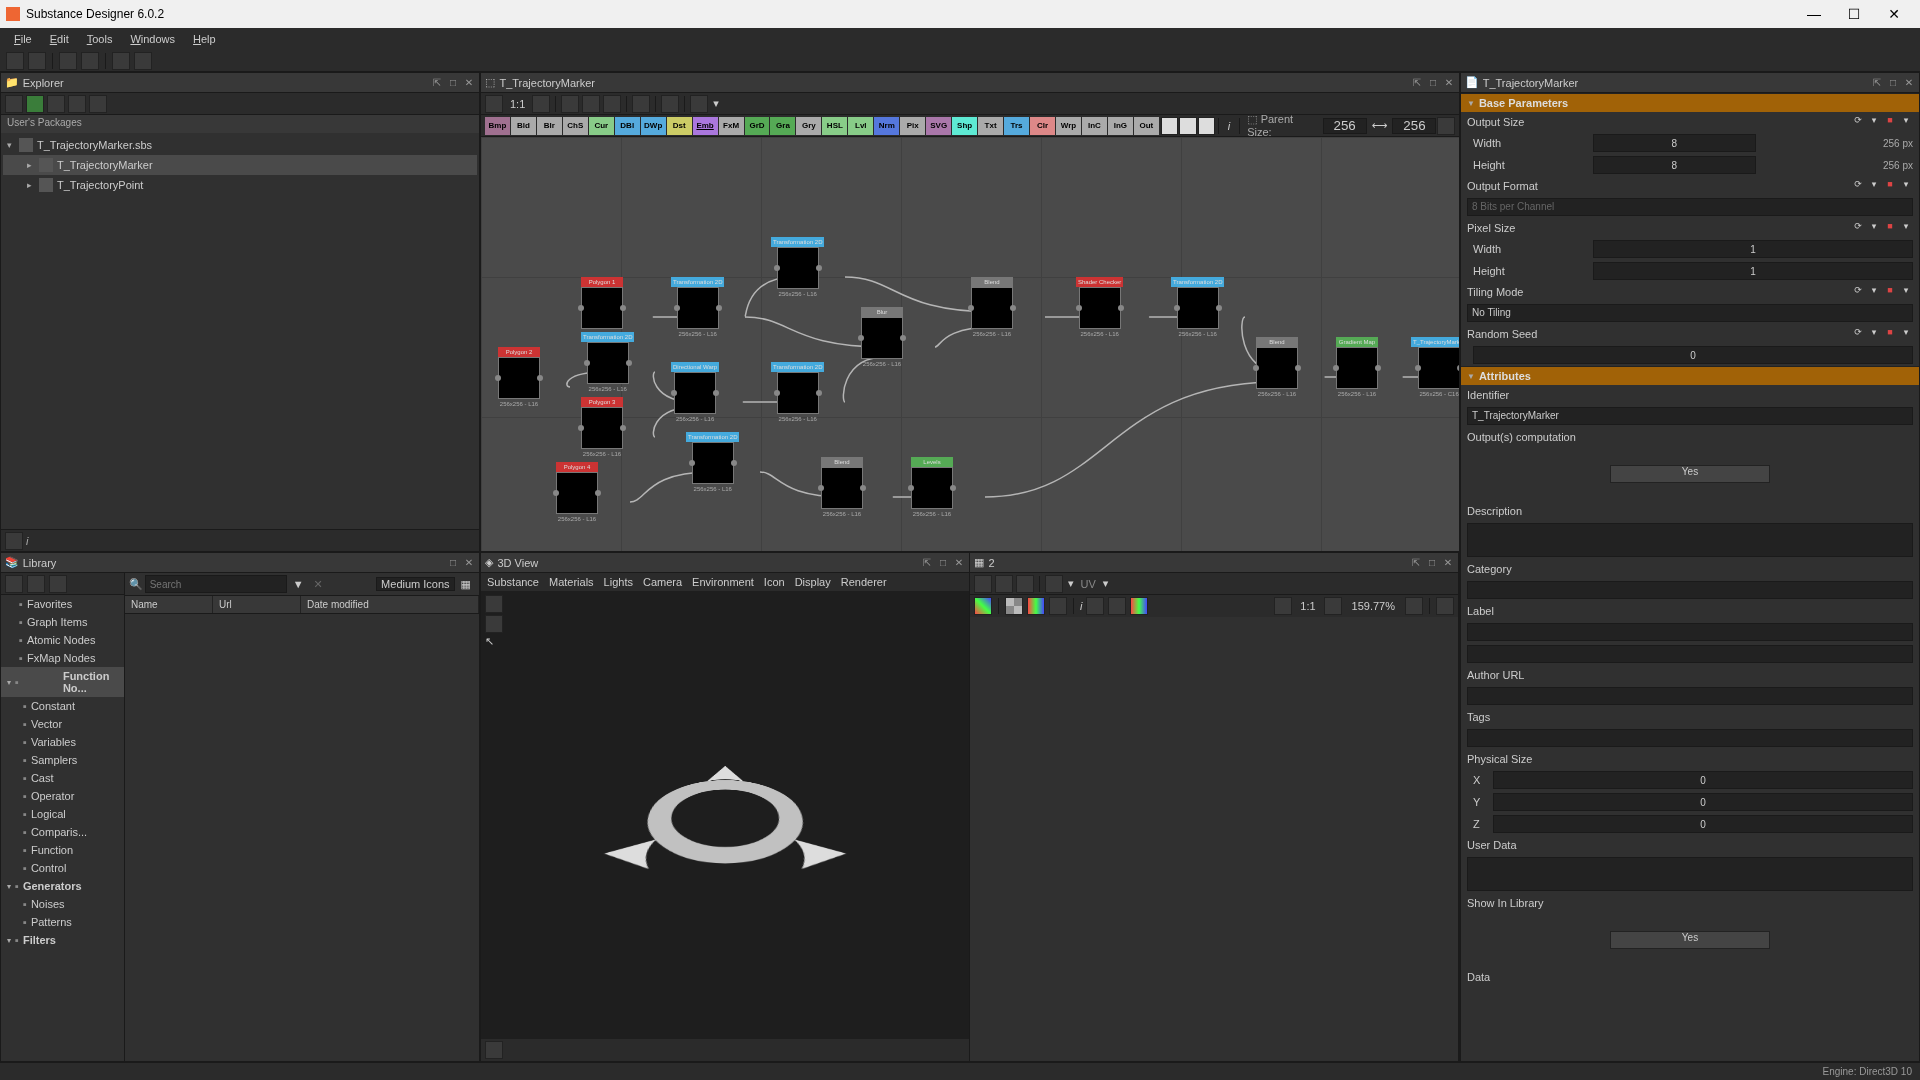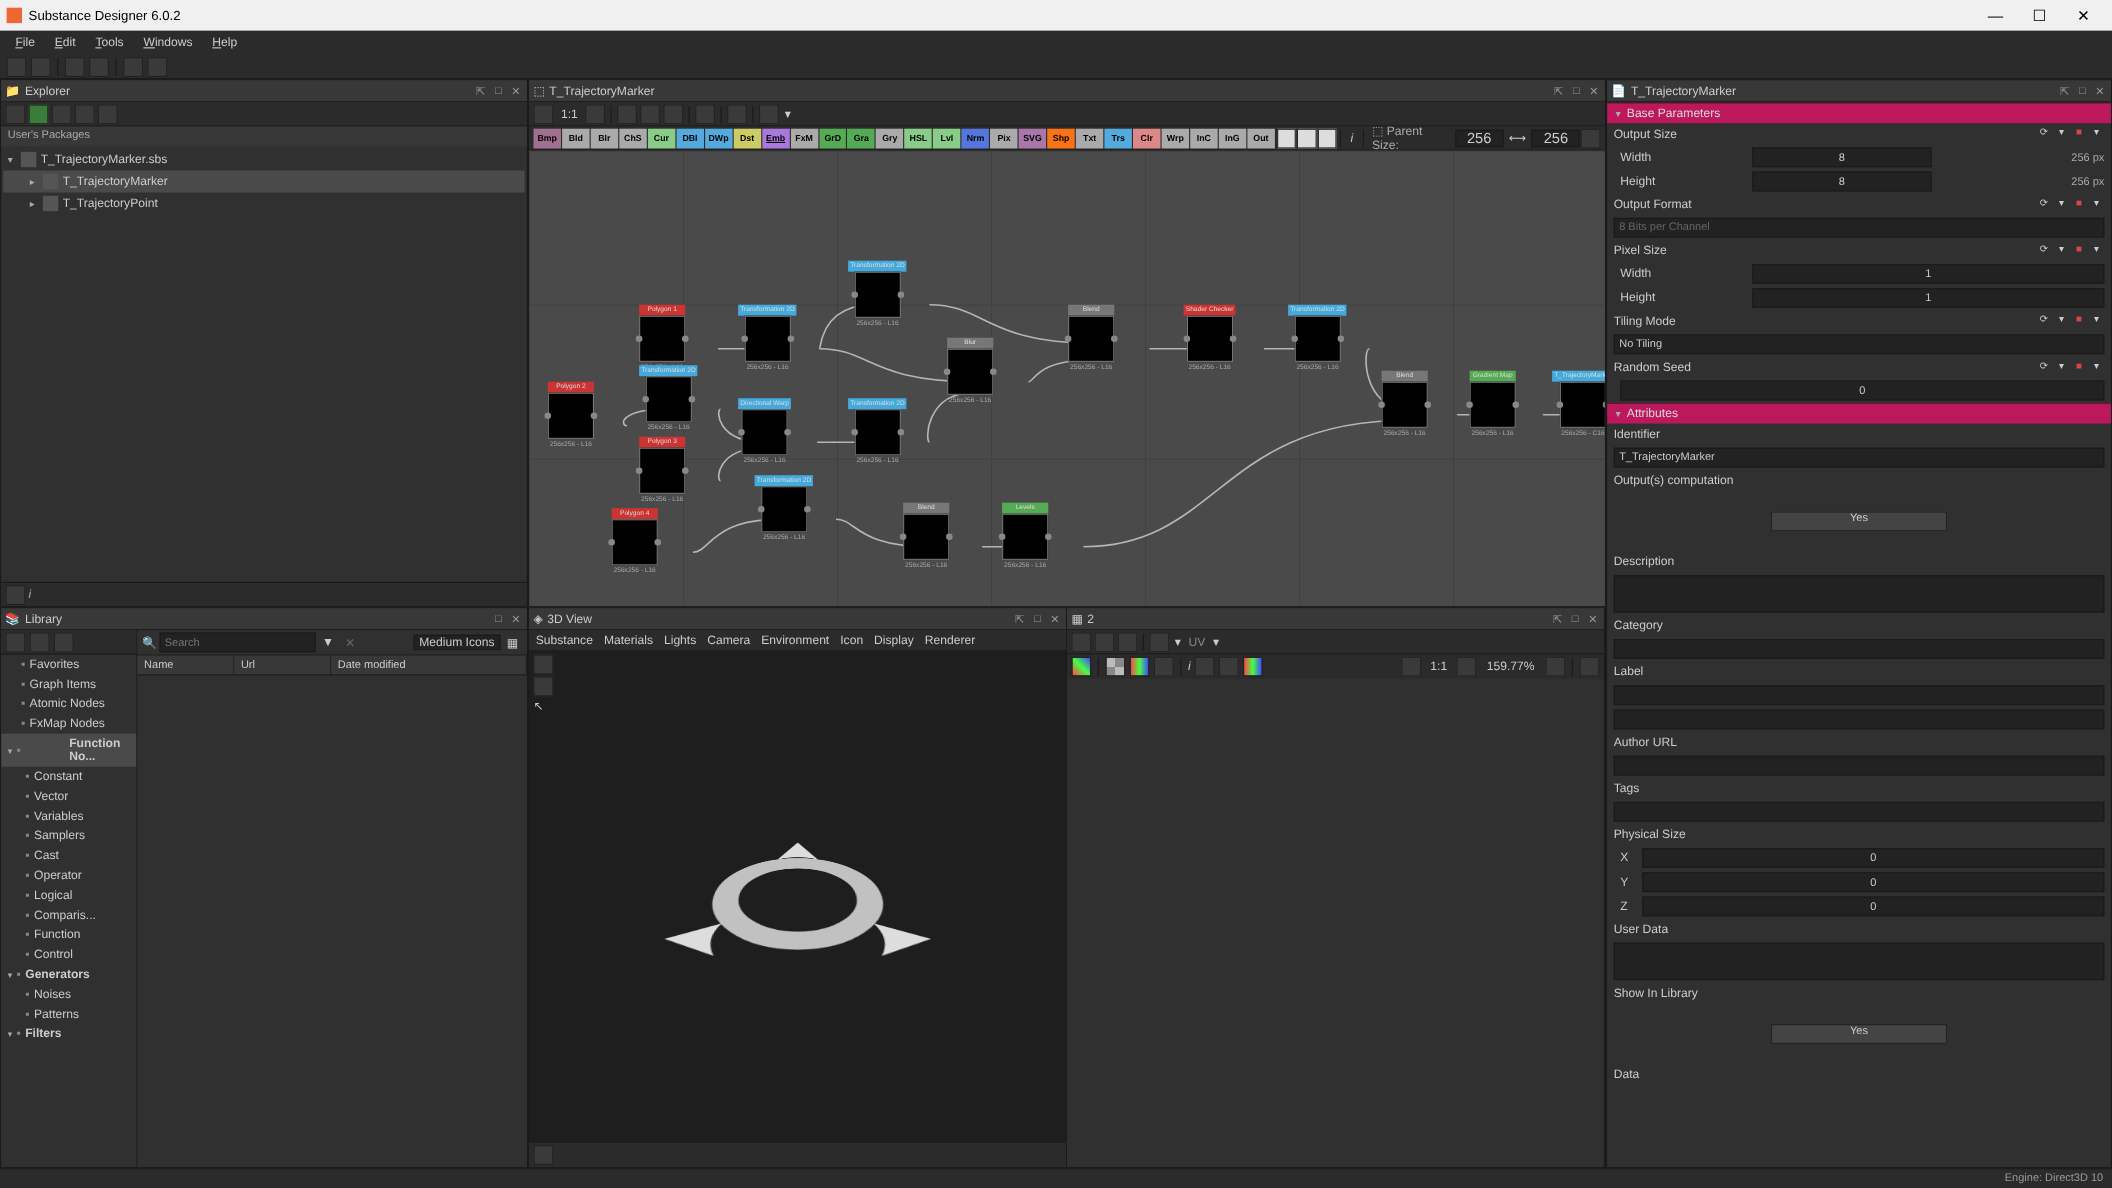--- a/index.html
+++ b/index.html
@@ -37,21 +37,21 @@
 .graph-canvas { flex: 1; position: relative; background: #4a4a4a; background-image: linear-gradient(#404040 1px, transparent 1px), linear-gradient(90deg, #404040 1px, transparent 1px); background-size: 140px 140px; overflow: hidden; }
 .node { position: absolute; text-align: center; }
 .node-head { height: 10px; font-size: 6px; color: #ddd; line-height: 10px; overflow: hidden; padding: 0 2px; }
 .node-body { width: 42px; height: 42px; background: #000; border: 1px solid #777; margin: 0 auto; position: relative; }
 .node-body .dot-l { position: absolute; left: -4px; top: 50%; width: 6px; height: 6px; background: #888; border-radius: 50%; transform: translateY(-50%); }
 .node-body .dot-r { position: absolute; right: -4px; top: 50%; width: 6px; height: 6px; background: #888; border-radius: 50%; transform: translateY(-50%); }
 .node-sub { font-size: 6px; color: #aaa; margin-top: 2px; }
 .wire { position: absolute; stroke: #b5b5b5; stroke-width: 1.5; fill: none; }
 
 .props { grid-column: 3; grid-row: 1 / span 2; display: flex; flex-direction: column; background: #303030; overflow-y: auto; }
-.section-head { background: #be185d; padding: 3px 6px; color: #ddd; font-weight: normal; border-top: 1px solid #222; display:flex; align-items:center; }
+.section-head { background: #a16207; padding: 3px 6px; color: #ddd; font-weight: bold; border-top: 1px solid #222; display:flex; align-items:center; }
 .section-head::before { content: "▼"; font-size: 8px; margin-right: 4px; color: #aaa; }
 .prop-row { display: flex; align-items: center; padding: 2px 6px; min-height: 20px; }
 .prop-label { width: 120px; color: #ccc; font-size: 11px; }
 .prop-sub { padding-left: 12px; }
 .prop-input { flex: 1; height: 18px; background: #222; border: 1px solid #1a1a1a; color: #ccc; text-align: center; font-size: 10px; }
 .prop-suffix { width: 50px; text-align: right; color: #aaa; font-size: 10px; padding-left: 4px; }
 .prop-icons { display: flex; gap: 2px; }
 .pi { width: 14px; height: 14px; font-size: 9px; text-align: center; }
 .prop-btn { width: 160px; height: 18px; background: #444; border: 1px solid #222; color: #ccc; text-align: center; font-size: 10px; margin: 16px auto; }
 .prop-field-full { margin: 2px 6px; height: 18px; background: #222; border: 1px solid #1a1a1a; color: #ccc; padding: 2px 4px; font-size: 10px; }
@@ -189,21 +189,21 @@
         <div class="cat-btn" style="background: rgb(170, 119, 221); text-decoration: underline;">Emb</div>
         <div class="cat-btn" style="background: rgb(170, 170, 170);">FxM</div>
         <div class="cat-btn" style="background: rgb(85, 170, 85);">GrD</div>
         <div class="cat-btn" style="background: rgb(85, 170, 85);">Gra</div>
         <div class="cat-btn" style="background: rgb(170, 170, 170);">Gry</div>
         <div class="cat-btn" style="background: rgb(136, 204, 136);">HSL</div>
         <div class="cat-btn" style="background: rgb(136, 204, 136);">Lvl</div>
         <div class="cat-btn" style="background: rgb(85, 119, 221);">Nrm</div>
         <div class="cat-btn" style="background: rgb(170, 170, 170);">Pix</div>
         <div class="cat-btn" style="background: rgb(170, 119, 170);">SVG</div>
-        <div class="cat-btn" style="background: #f97316;">Shp</div>
+        <div class="cat-btn" style="background: #5eead4;">Shp</div>
         <div class="cat-btn" style="background: rgb(170, 170, 170);">Txt</div>
         <div class="cat-btn" style="background: rgb(85, 170, 221);">Trs</div>
         <div class="cat-btn" style="background: rgb(221, 136, 136);">Clr</div>
         <div class="cat-btn" style="background: rgb(170, 170, 170);">Wrp</div>
         <div class="cat-btn" style="background: rgb(170, 170, 170);">InC</div>
         <div class="cat-btn" style="background: rgb(170, 170, 170);">InG</div>
         <div class="cat-btn" style="background: rgb(170, 170, 170);">Out</div>
         <div style="flex: 1 1 0%;"></div>
         <div class="tbtn" style="background: rgb(221, 221, 221);"></div>
         <div class="tbtn" style="background: rgb(221, 221, 221);"></div>

